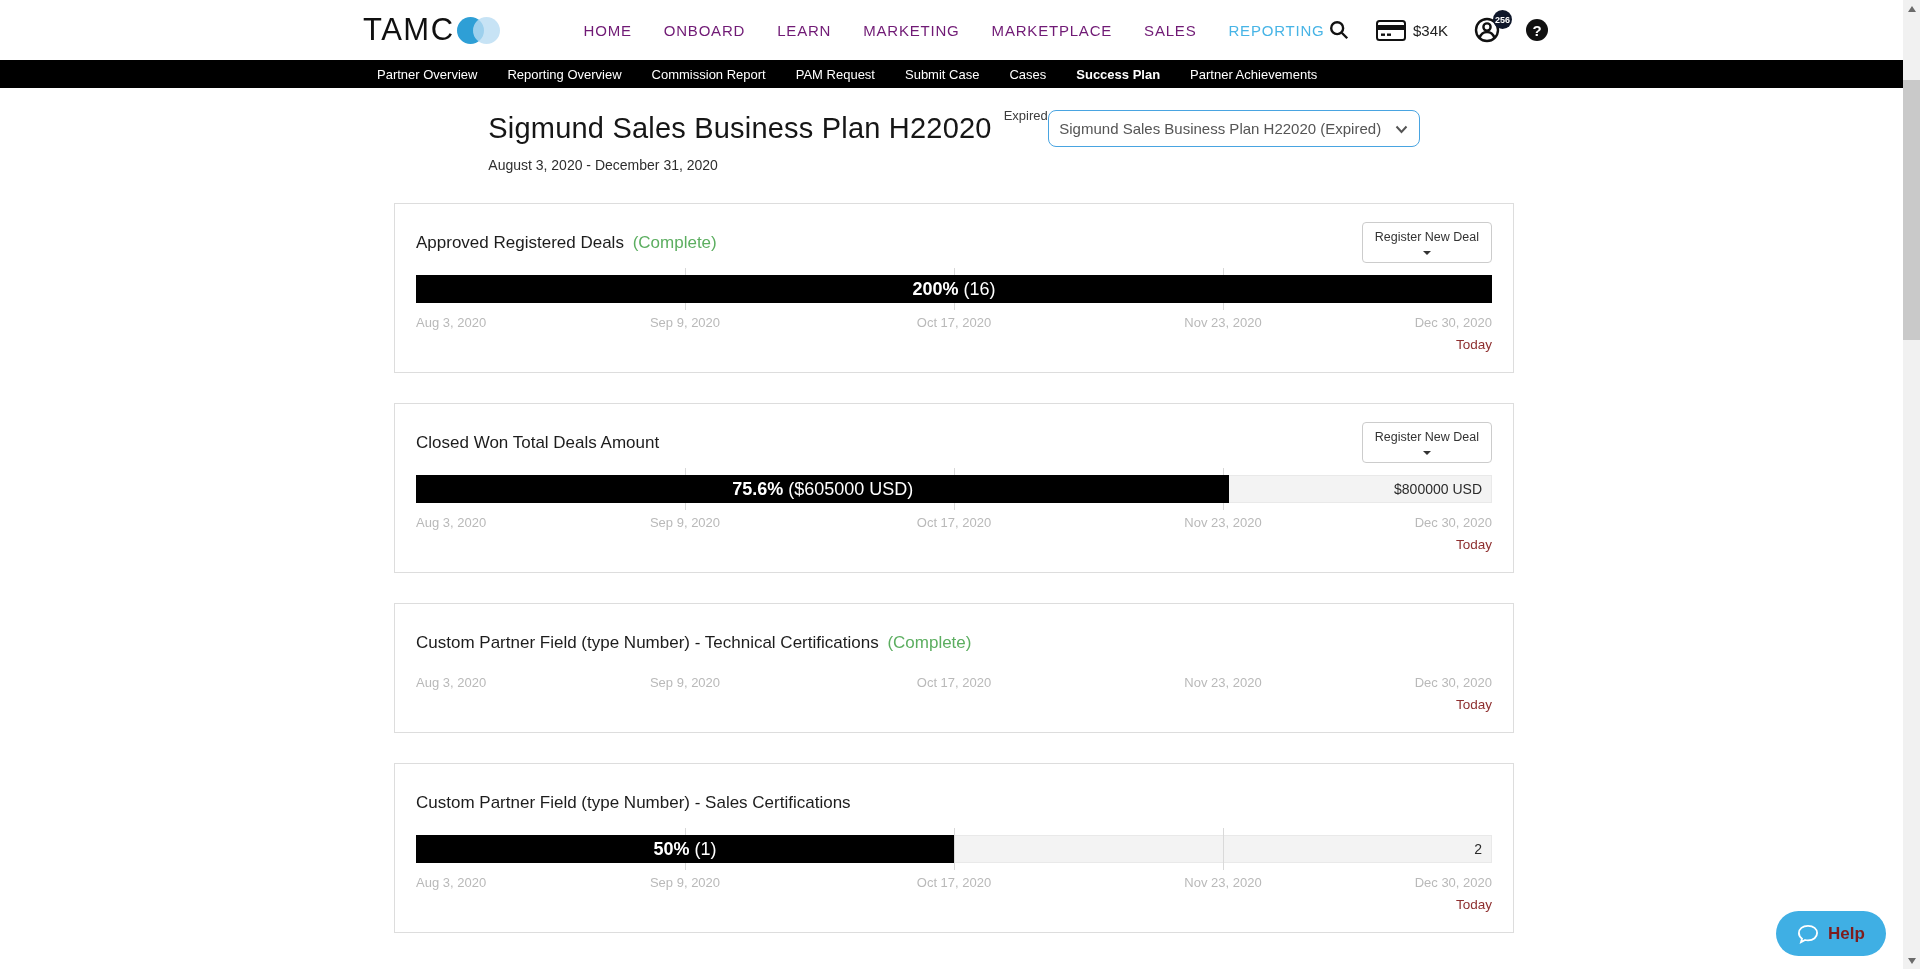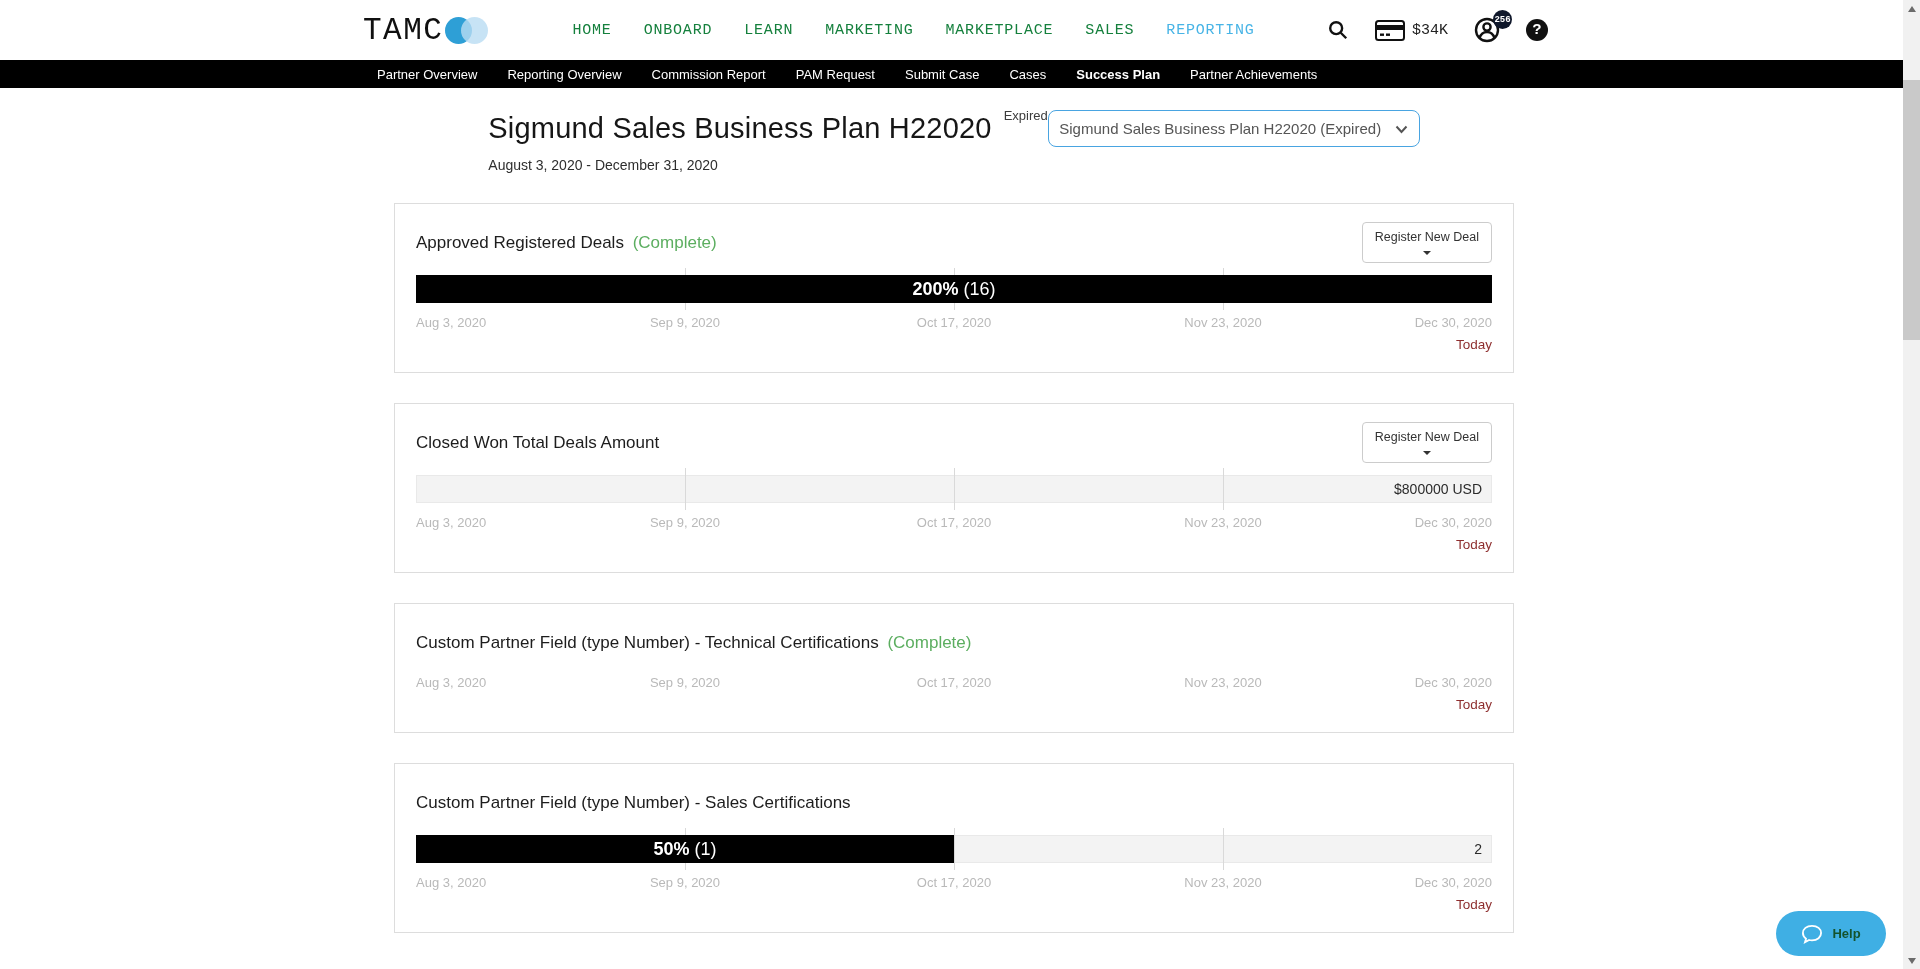--- a/index.html
+++ b/index.html
@@ -1,28 +1,28 @@
 <!DOCTYPE html>
 <html><head>
 <meta charset="utf-8">
 <style>
   * { margin:0; padding:0; box-sizing:border-box; }
   html,body { width:1920px; height:969px; overflow:hidden; background:#fff;
               font-family:"Liberation Sans", sans-serif; color:#222; }
 
   
-  .header { height:60px; display:flex; align-items:center; padding-left:363px; position:relative; background:#fff;font-family:Liberation Mono, monospace; }
+  .header { height:60px; display:flex; align-items:center; padding-left:363px; position:relative; background:#fff; }
   .logo { display:flex; align-items:center; cursor:pointer; }
   .logo-text { font-size:31px; letter-spacing:1.5px; color:#101010; font-weight:400; }
   .logo-circles { display:flex; margin-left:2px; }
   .logo-circle { width:27px; height:27px; border-radius:50%; }
   .logo-circle.c1 { background:#2e9fd6; }
   .logo-circle.c2 { background:#b9dcf2; margin-left:-11px; opacity:.8; }
   .main-nav { display:flex; gap:32px; margin-left:84px; }
-  .main-nav a { font-size:15px; letter-spacing:.8px; color:#15803d; text-decoration:none; cursor:pointer; }
+  .main-nav a { font-size:15px; letter-spacing:.8px; color:#701a75; text-decoration:none; cursor:pointer; }
   .main-nav a.active { color:#47b4e6; }
   .header-icons { position:absolute; right:372px; top:0; height:60px; display:flex; align-items:center; gap:26px; }
   .hicon { display:flex; align-items:center; cursor:pointer; }
   .balance { display:flex; align-items:center; gap:7px; font-size:15px; color:#222; }
   .notif { position:relative; }
   .badge { position:absolute; top:-7px; right:-12px; background:#0f172a; color:#fff; font-size:9px; font-weight:bold;
            border-radius:50%; width:19px; height:19px; display:flex; align-items:center; justify-content:center; }
   .qmark { width:22px; height:22px; border-radius:50%; background:#111; color:#fff; font-weight:bold;
            font-size:15px; display:flex; align-items:center; justify-content:center; }
 
@@ -64,21 +64,21 @@
   .dates { position:relative; height:16px; margin-top:12px; font-size:13px; color:#b9b9b9; }
   .dates span { position:absolute; white-space:nowrap; }
   .d0 { left:0; } .d1 { left:25%; transform:translateX(-50%); } .d2 { left:50%; transform:translateX(-50%); }
   .d3 { left:75%; transform:translateX(-50%); } .d4 { right:0; }
   .today { text-align:right; font-size:13.5px; color:#8e2f2f; margin-top:6px; }
 
   
   .help-fab { position:fixed; right:34px; bottom:13px; width:110px; height:45px; border-radius:23px;
               background:#3fafe4; display:flex; align-items:center; justify-content:center; gap:9px;
               cursor:pointer; border:none; }
-  .help-fab span { color:#14532d; font-weight:bold; font-size:13px; font-family:inherit; }
+  .help-fab span { color:#7f1d1d; font-weight:bold; font-size:17px; font-family:inherit; }
 
   
   .scrollbar { position:fixed; top:0; right:0; width:17px; height:969px; background:#f1f1f1; z-index:50; }
   .sb-up, .sb-down { position:absolute; left:0; width:17px; height:17px; display:flex; align-items:center; justify-content:center; cursor:pointer; }
   .sb-up { top:0; } .sb-down { bottom:0; }
   .tri-up { width:0; height:0; border-left:4px solid transparent; border-right:4px solid transparent; border-bottom:6px solid #6b6b6b; }
   .tri-down { width:0; height:0; border-left:4px solid transparent; border-right:4px solid transparent; border-top:6px solid #6b6b6b; }
   .sb-thumb { position:absolute; left:0; top:80px; width:17px; height:260px; background:#c9c9c9; cursor:pointer; }
 
   svg { display:block; }
@@ -197,20 +197,23 @@
       <button class="reg-btn">
         <span>Register New Deal</span>
         <span class="caret"></span>
       </button>
     </div>
     <div class="bar-wrap">
       <div class="bar-track"></div>
       <div class="gridline g25"></div>
       <div class="gridline g50"></div>
       <div class="gridline g75"></div>
+      <div class="bar-fill" style="width: 75.6%;">
+        <span class="bar-label"><b>75.6%</b> <span>($605000 USD)</span></span>
+      </div>
       <span class="bar-right">$800000 USD</span>
     </div>
     <div class="dates">
       <span class="d0">Aug 3, 2020</span>
       <span class="d1">Sep 9, 2020</span>
       <span class="d2">Oct 17, 2020</span>
       <span class="d3">Nov 23, 2020</span>
       <span class="d4">Dec 30, 2020</span>
     </div>
     <div class="today">Today</div>

